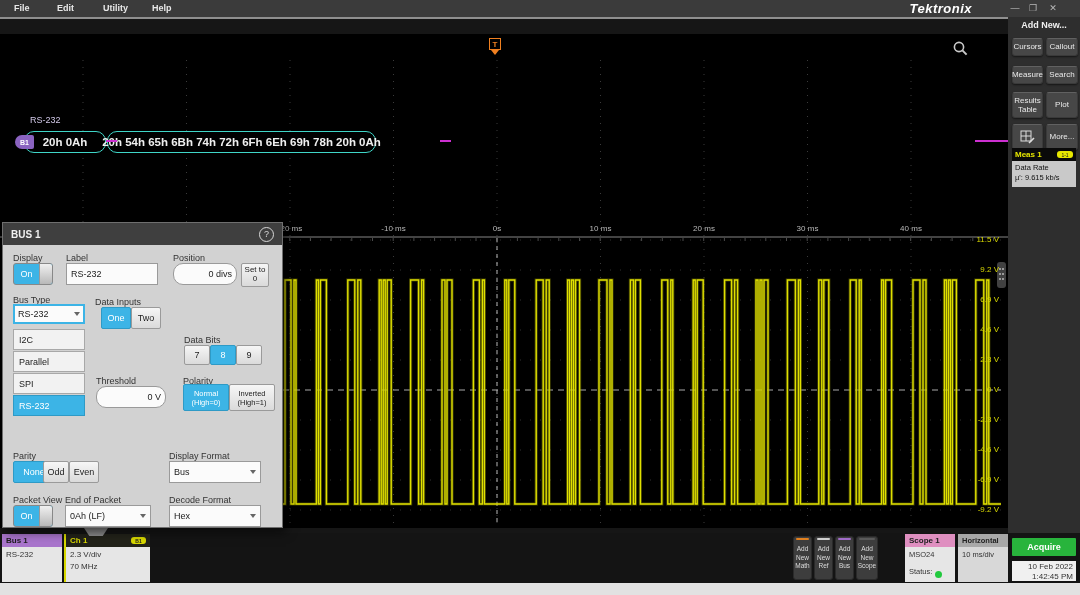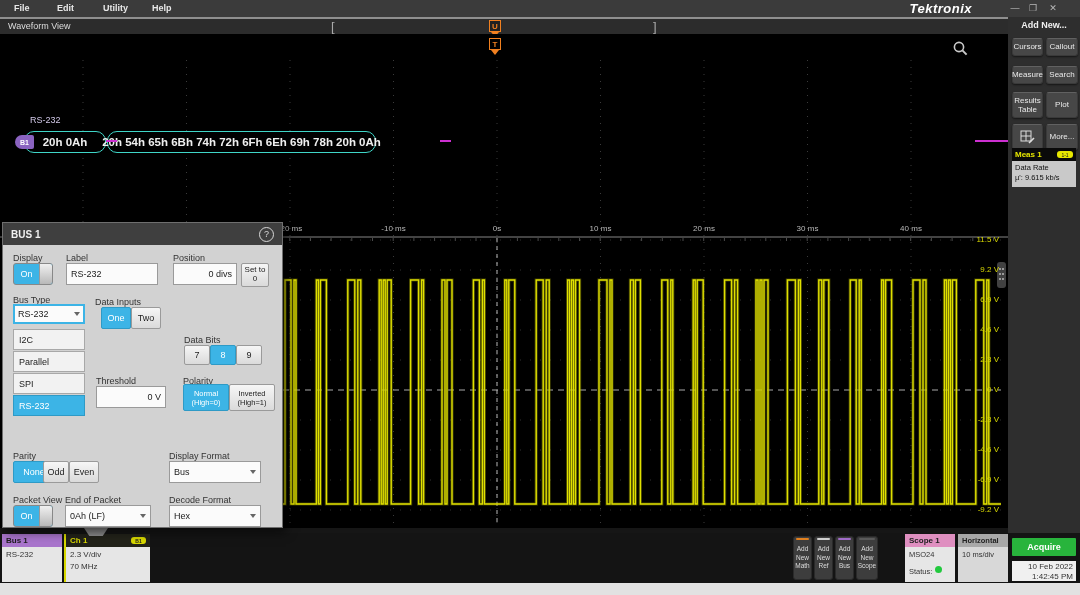--- a/index.html
+++ b/index.html
@@ -40,21 +40,21 @@
   #dialog{position:absolute;left:2px;top:222px;width:281px;height:306px;background:#d2d2d2;
           border:1px solid #6f6f6f;box-shadow:3px 4px 10px rgba(0,0,0,.6);z-index:30;box-sizing:border-box;}
   #dlg-header{position:absolute;left:0;top:0;width:100%;height:22px;background:#3f3f3f;
               display:flex;align-items:center;box-sizing:border-box;padding:0 8px;}
   #dlg-title{font-size:10px;font-weight:bold;color:#f0f0f0;}
   #help-btn{margin-left:auto;width:13px;height:13px;border:1px solid #d8d8d8;border-radius:50%;
             color:#d8d8d8;font-size:9px;display:flex;align-items:center;justify-content:center;}
   .dlg-lbl{position:absolute;font-size:9px;color:#333;}
   .inp{position:absolute;background:#fbfbfb;border:1px solid #9a9a9a;font-size:9px;color:#222;
        display:flex;align-items:center;padding:0 4px;box-sizing:border-box;}
-  .inp.right{justify-content:flex-end;}
+  .inp.right{justify-content:flex-end;border-radius:10px;}
   .seg{position:absolute;background:linear-gradient(#f6f6f6,#dadada);border:1px solid #9a9a9a;
        color:#222;display:flex;flex-direction:column;align-items:center;justify-content:center;
        font-size:9px;box-sizing:border-box;border-radius:2px;text-align:center;}
   .seg.on{background:var(--accent_blue);color:#fff;border-color:#2e9ac6;}
   .seg .small{font-size:7.5px;line-height:1.2;}
   .dd{position:absolute;background:#fbfbfb;border:1px solid #9a9a9a;font-size:9px;color:#222;
       display:flex;align-items:center;padding:0 4px;box-sizing:border-box;}
   .dd .caret{margin-left:auto;width:0;height:0;border-left:3.5px solid transparent;
              border-right:3.5px solid transparent;border-top:4px solid #666;}
   .dd.active{border:1px solid var(--accent_blue);box-shadow:0 0 0 1px var(--accent_blue) inset;}
@@ -110,27 +110,20 @@
     <div class="menu-item" style="left:103px">Utility</div>
     <div class="menu-item" style="left:152px">Help</div>
     <div id="brand">Tektronix</div>
     <div class="winctl" style="right:58px">—</div>
     <div class="winctl" style="right:40px">❐</div>
     <div class="winctl" style="right:20px">✕</div>
   </div>
 
   <div id="grayline"></div>
 
-  <div id="timebar">
-    <div style="position:absolute;left:8px;top:2px;font-size:9px;color:#dddddd">Waveform View</div>
-    <div class="bracket" style="left:331px">[</div>
-    <div class="bracket" style="left:653px">]</div>
-    <div class="trig-box" style="left:489px;top:1px">U</div>
-    <div class="trig-arrow" style="left:491px;top:13px"></div>
-  </div>
 
   <div id="plot">
     <svg id="wave-svg" width="1008" height="494" style="position:absolute;left:0;top:0">
         <line x1="83" y1="26" x2="83" y2="492" stroke="#4a4a4a" stroke-dasharray="1 6" stroke-width="1" opacity="0.8"></line>
         <line x1="186.5" y1="26" x2="186.5" y2="492" stroke="#4a4a4a" stroke-dasharray="1 6" stroke-width="1" opacity="0.8"></line>
         <line x1="290" y1="26" x2="290" y2="492" stroke="#4a4a4a" stroke-dasharray="1 6" stroke-width="1" opacity="0.8"></line>
         <line x1="393.5" y1="26" x2="393.5" y2="492" stroke="#4a4a4a" stroke-dasharray="1 6" stroke-width="1" opacity="0.8"></line>
         <line x1="497" y1="26" x2="497" y2="492" stroke="#4a4a4a" stroke-dasharray="1 6" stroke-width="1" opacity="0.8"></line>
         <line x1="600.5" y1="26" x2="600.5" y2="492" stroke="#4a4a4a" stroke-dasharray="1 6" stroke-width="1" opacity="0.8"></line>
         <line x1="704" y1="26" x2="704" y2="492" stroke="#4a4a4a" stroke-dasharray="1 6" stroke-width="1" opacity="0.8"></line>
@@ -381,21 +374,21 @@
     <div class="addbtn" style="left:856px;width:22px">
       <span class="bar" style="background:#5a5a5a"></span>
       <span>Add</span>
       <span>New</span>
       <span>Scope</span>
     </div>
 
     <div class="badge-hdr" style="left:905px;top:1px;width:50px;background:var(--scope_pink);color:#222">Scope 1</div>
     <div class="badge-body" style="left:905px;top:14px;width:50px;height:35px;font-size:7.5px">
       <div>MSO24</div>
-      <div style="display:flex;align-items:flex-start;gap:3px;margin-top:6px">
+      <div style="display:flex;align-items:flex-end;gap:3px;margin-top:6px">
         <span>Status:</span>
         <span class="status-dot"></span>
       </div>
     </div>
 
     <div class="badge-hdr" style="left:958px;top:1px;width:50px;background:#a8a8a8;color:#222;font-size:7.5px">Horizontal</div>
     <div class="badge-body" style="left:958px;top:14px;width:50px;height:35px;background:#d8d8d8;font-size:7.5px">10 ms/div</div>
 
     <div id="acquire-btn">Acquire</div>
     <div id="datetime">

